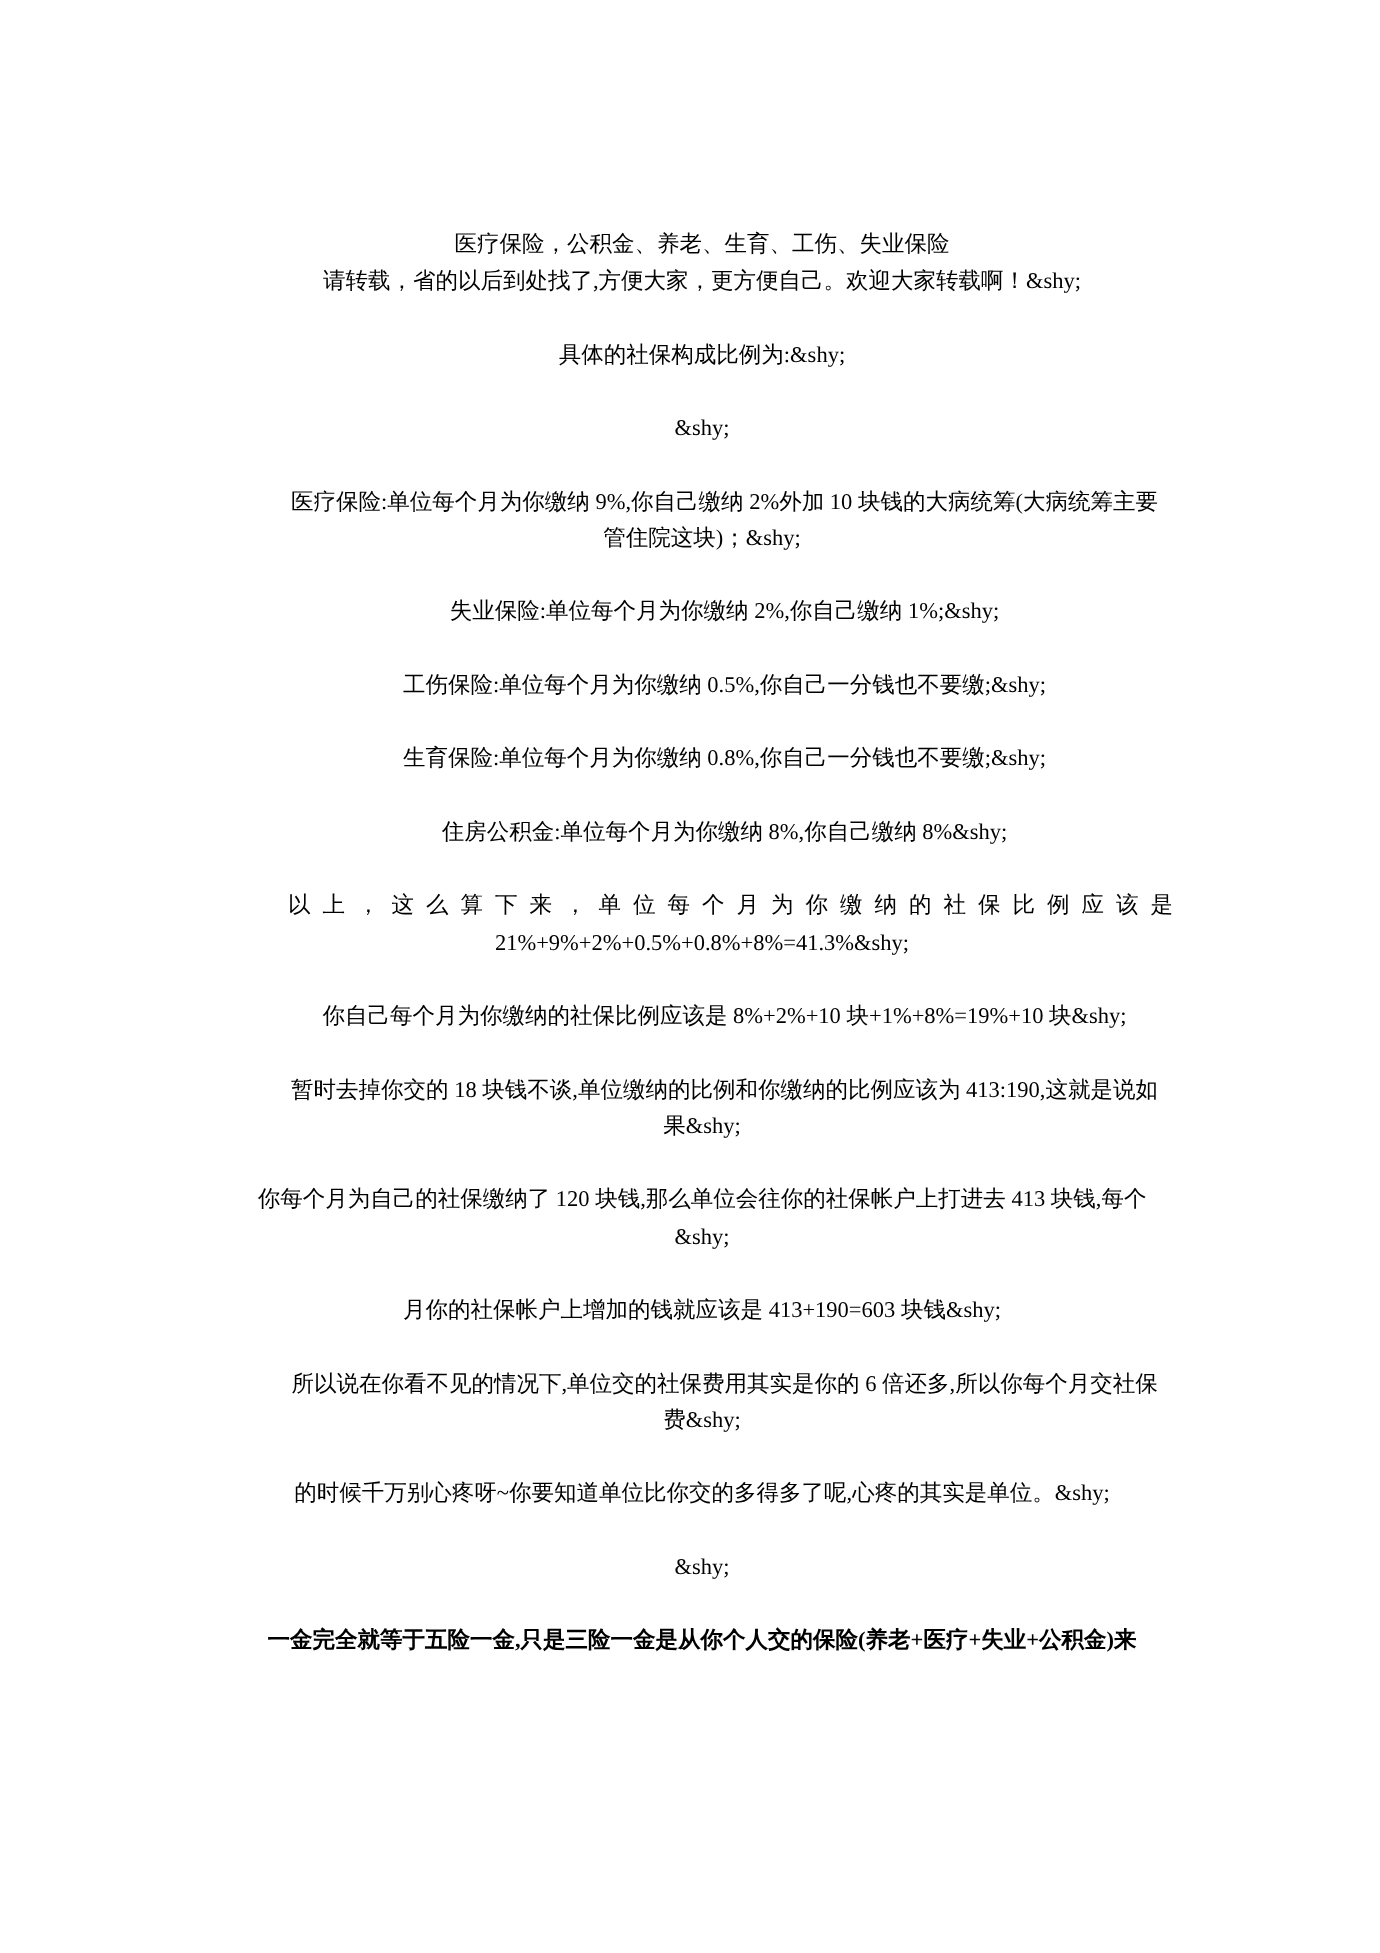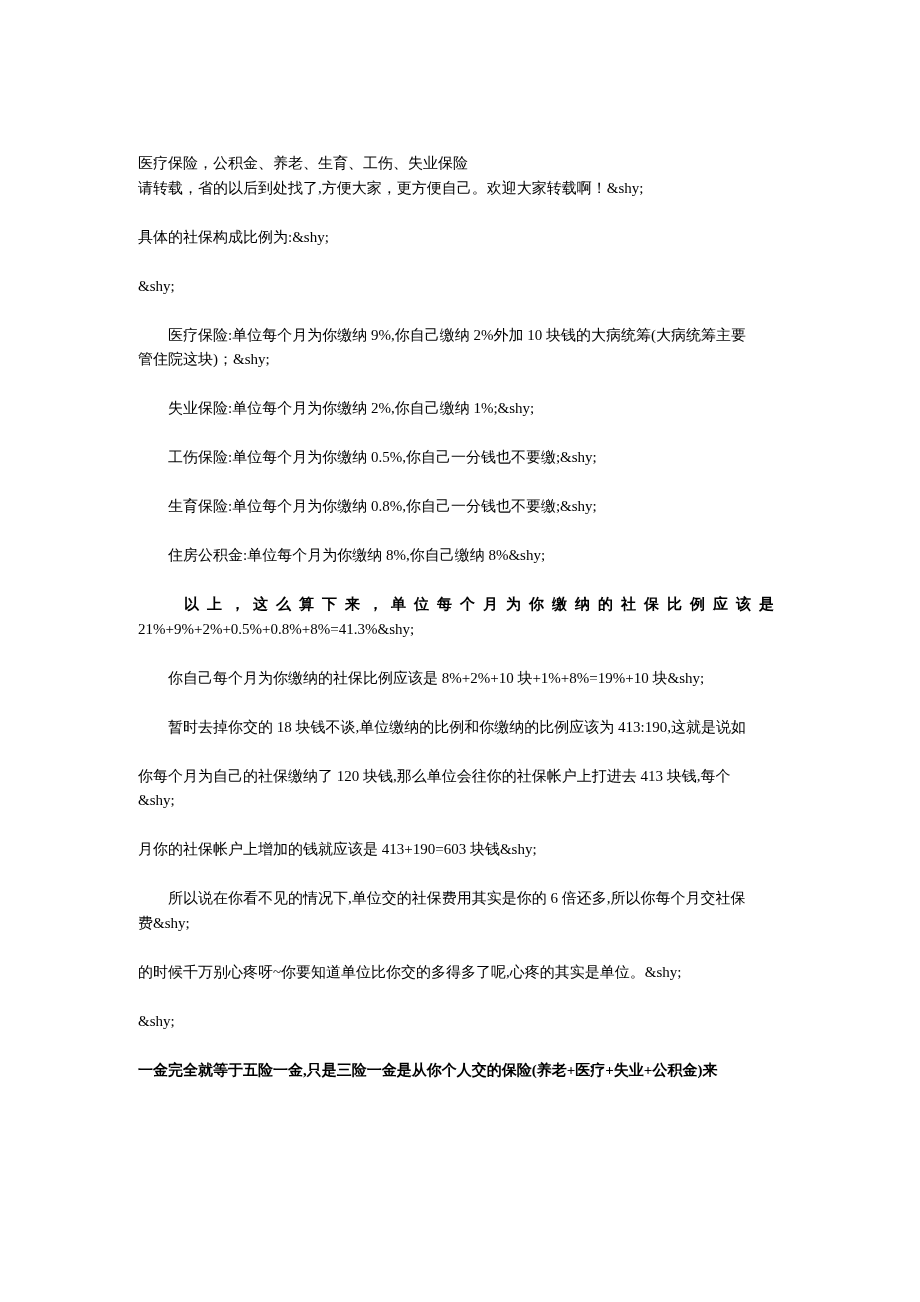--- a/index.html
+++ b/index.html
@@ -10,30 +10,31 @@
     position: relative;
     overflow: hidden;
     font-family: "Liberation Serif", "DejaVu Serif", serif;
     color: #000000;
   }
   .doc {
     position: absolute;
     left: 138px;
     top: 151px;
     width: 660px;
+    text-align: center;
   }
   .para { margin: 0 0 24.5px 0; }
   .para:last-child { margin-bottom: 0; font-weight: bold; }
   .line {
     display: block;
     font-size: 15px;
     line-height: 24.5px;
     white-space: pre;
   }
-  .line.spread { letter-spacing: 8px; font-weight: bold; }
+  .line.spread { letter-spacing: 8px; }
 </style>
 </head>
 <body>
 
 <div class="doc">
 
   <p class="para">
     <span class="line">医疗保险，公积金、养老、生育、工伤、失业保险</span>
     <span class="line">请转载，省的以后到处找了,方便大家，更方便自己。欢迎大家转载啊！&amp;shy;</span>
   </p>
@@ -72,20 +73,21 @@
     <span class="line spread">　　以上，这么算下来，单位每个月为你缴纳的社保比例应该是</span>
     <span class="line">21%+9%+2%+0.5%+0.8%+8%=41.3%&amp;shy;</span>
   </p>
 
   <p class="para">
     <span class="line">　　你自己每个月为你缴纳的社保比例应该是 8%+2%+10 块+1%+8%=19%+10 块&amp;shy;</span>
   </p>
 
   <p class="para">
     <span class="line">　　暂时去掉你交的 18 块钱不谈,单位缴纳的比例和你缴纳的比例应该为 413:190,这就是说如</span>
+    <span class="line">果&amp;shy;</span>
   </p>
 
   <p class="para">
     <span class="line">你每个月为自己的社保缴纳了 120 块钱,那么单位会往你的社保帐户上打进去 413 块钱,每个</span>
     <span class="line">&amp;shy;</span>
   </p>
 
   <p class="para">
     <span class="line">月你的社保帐户上增加的钱就应该是 413+190=603 块钱&amp;shy;</span>
   </p>

